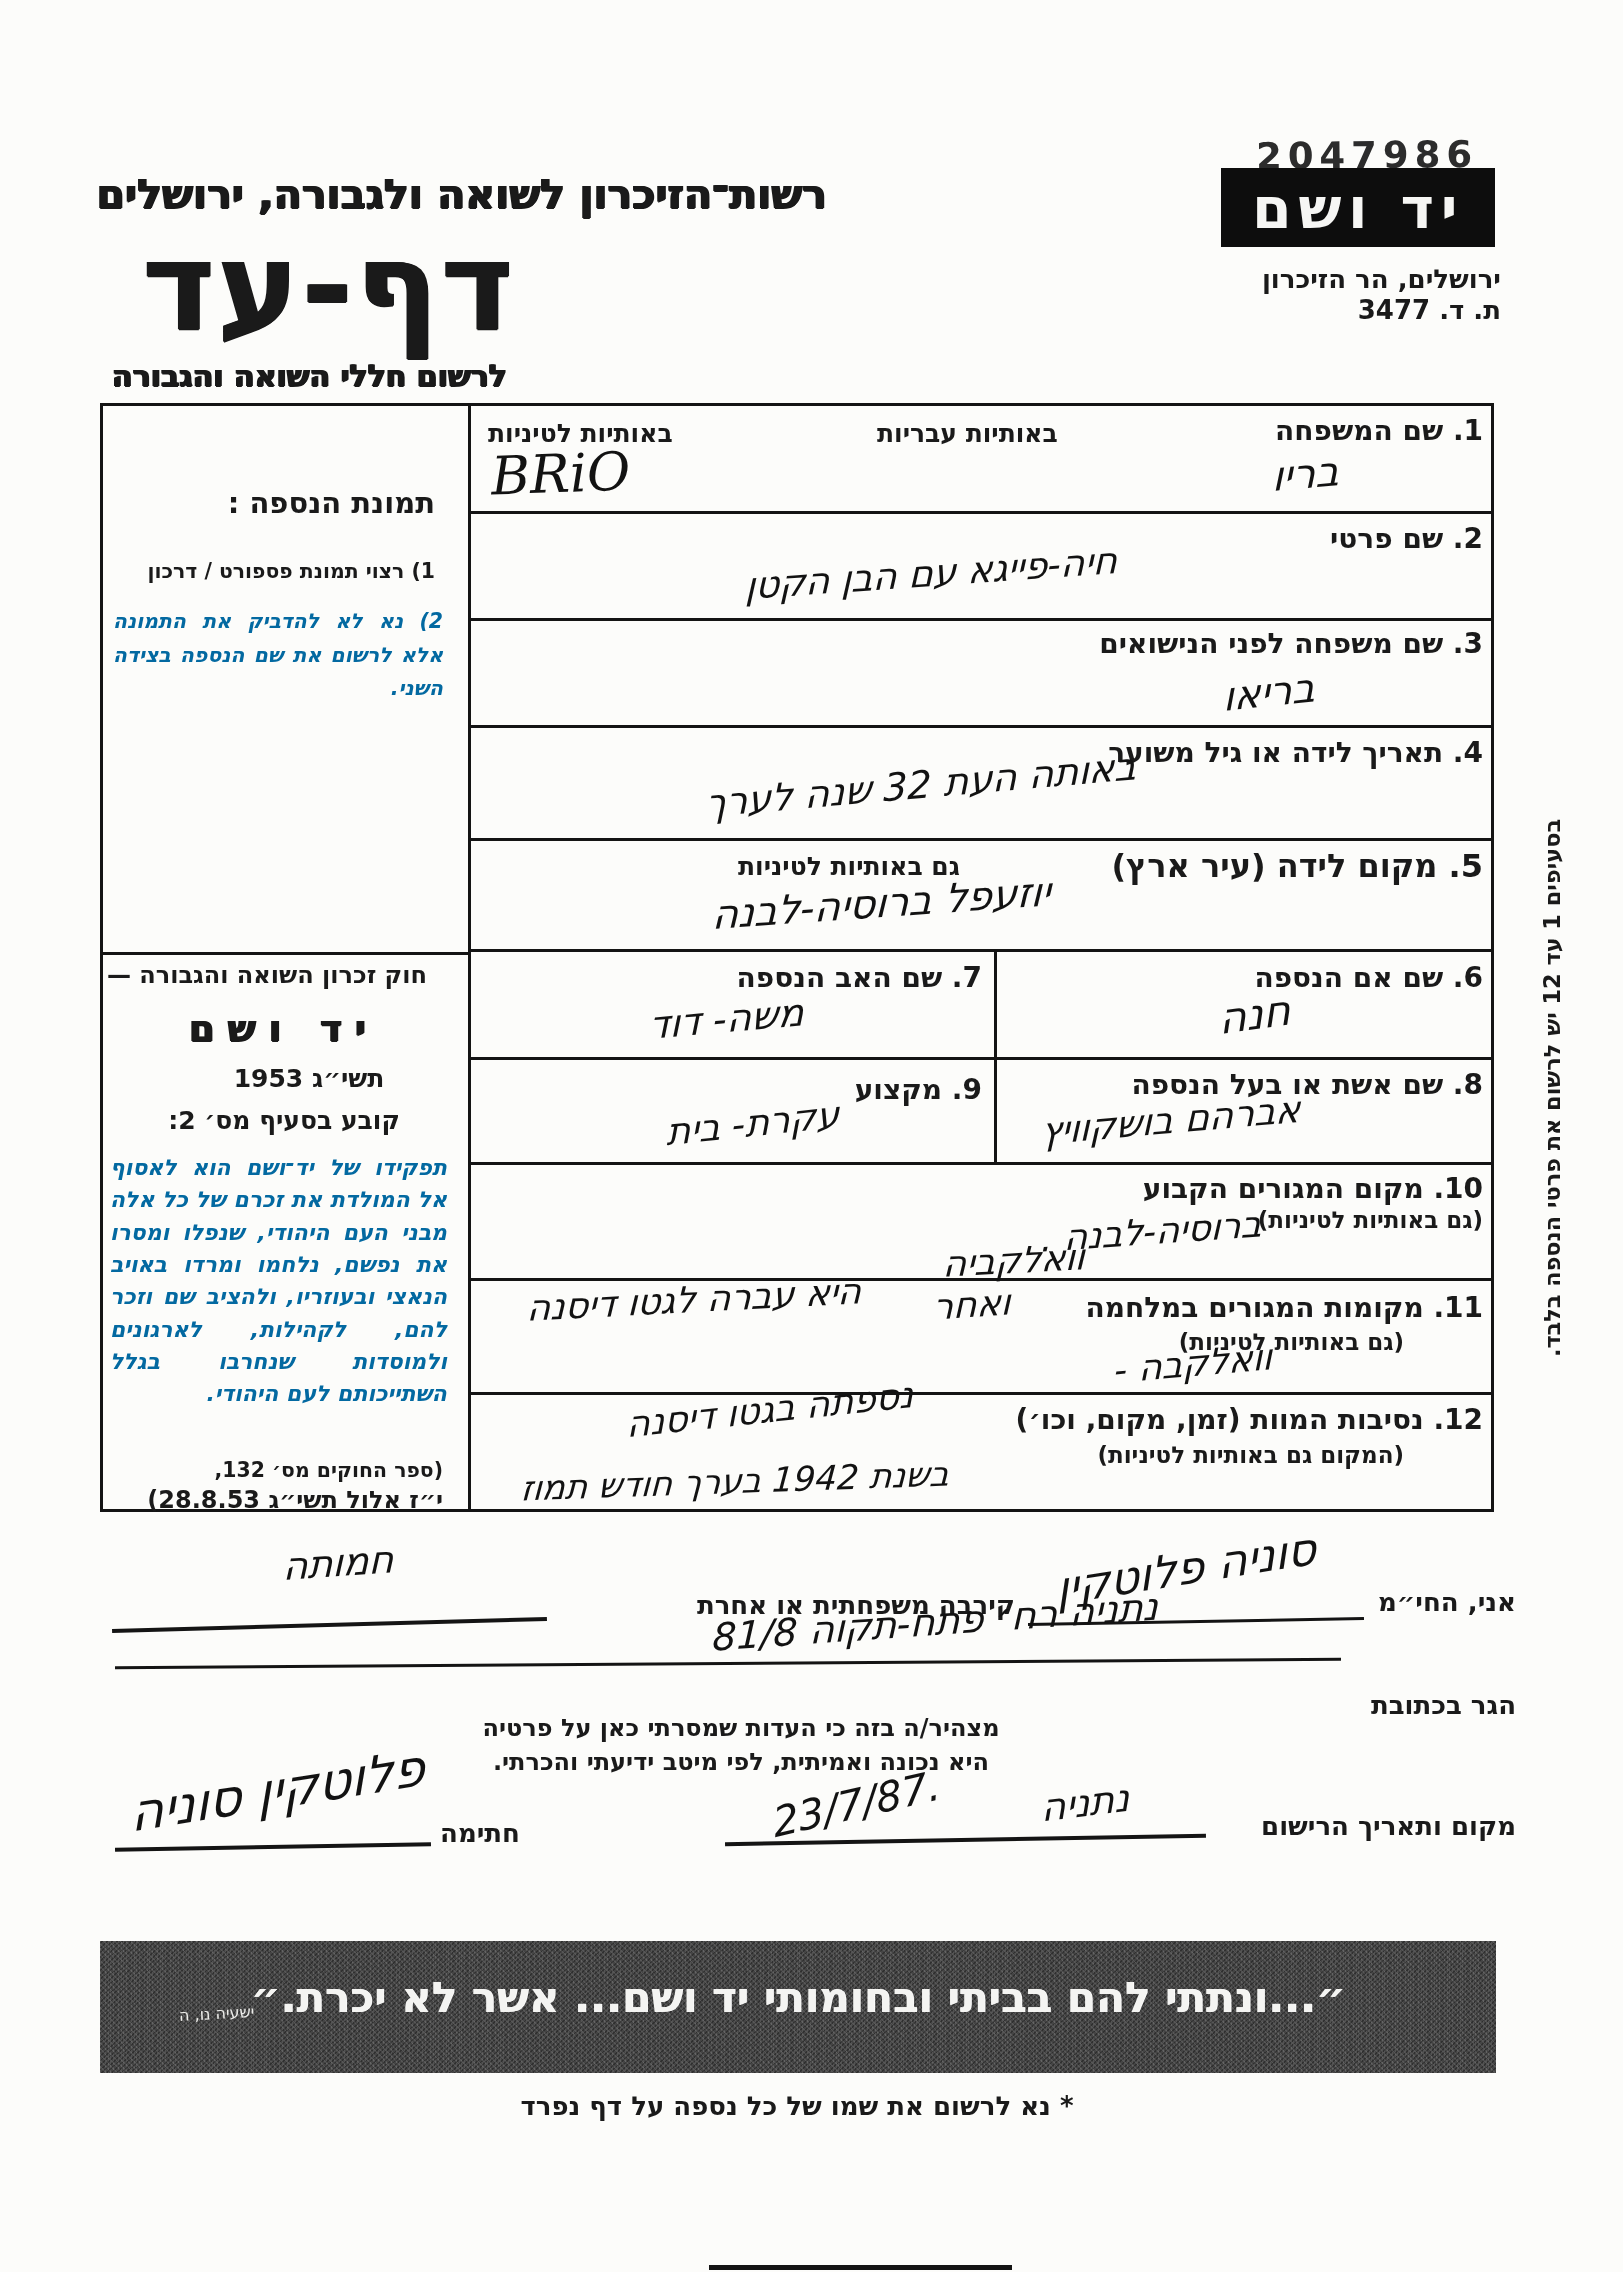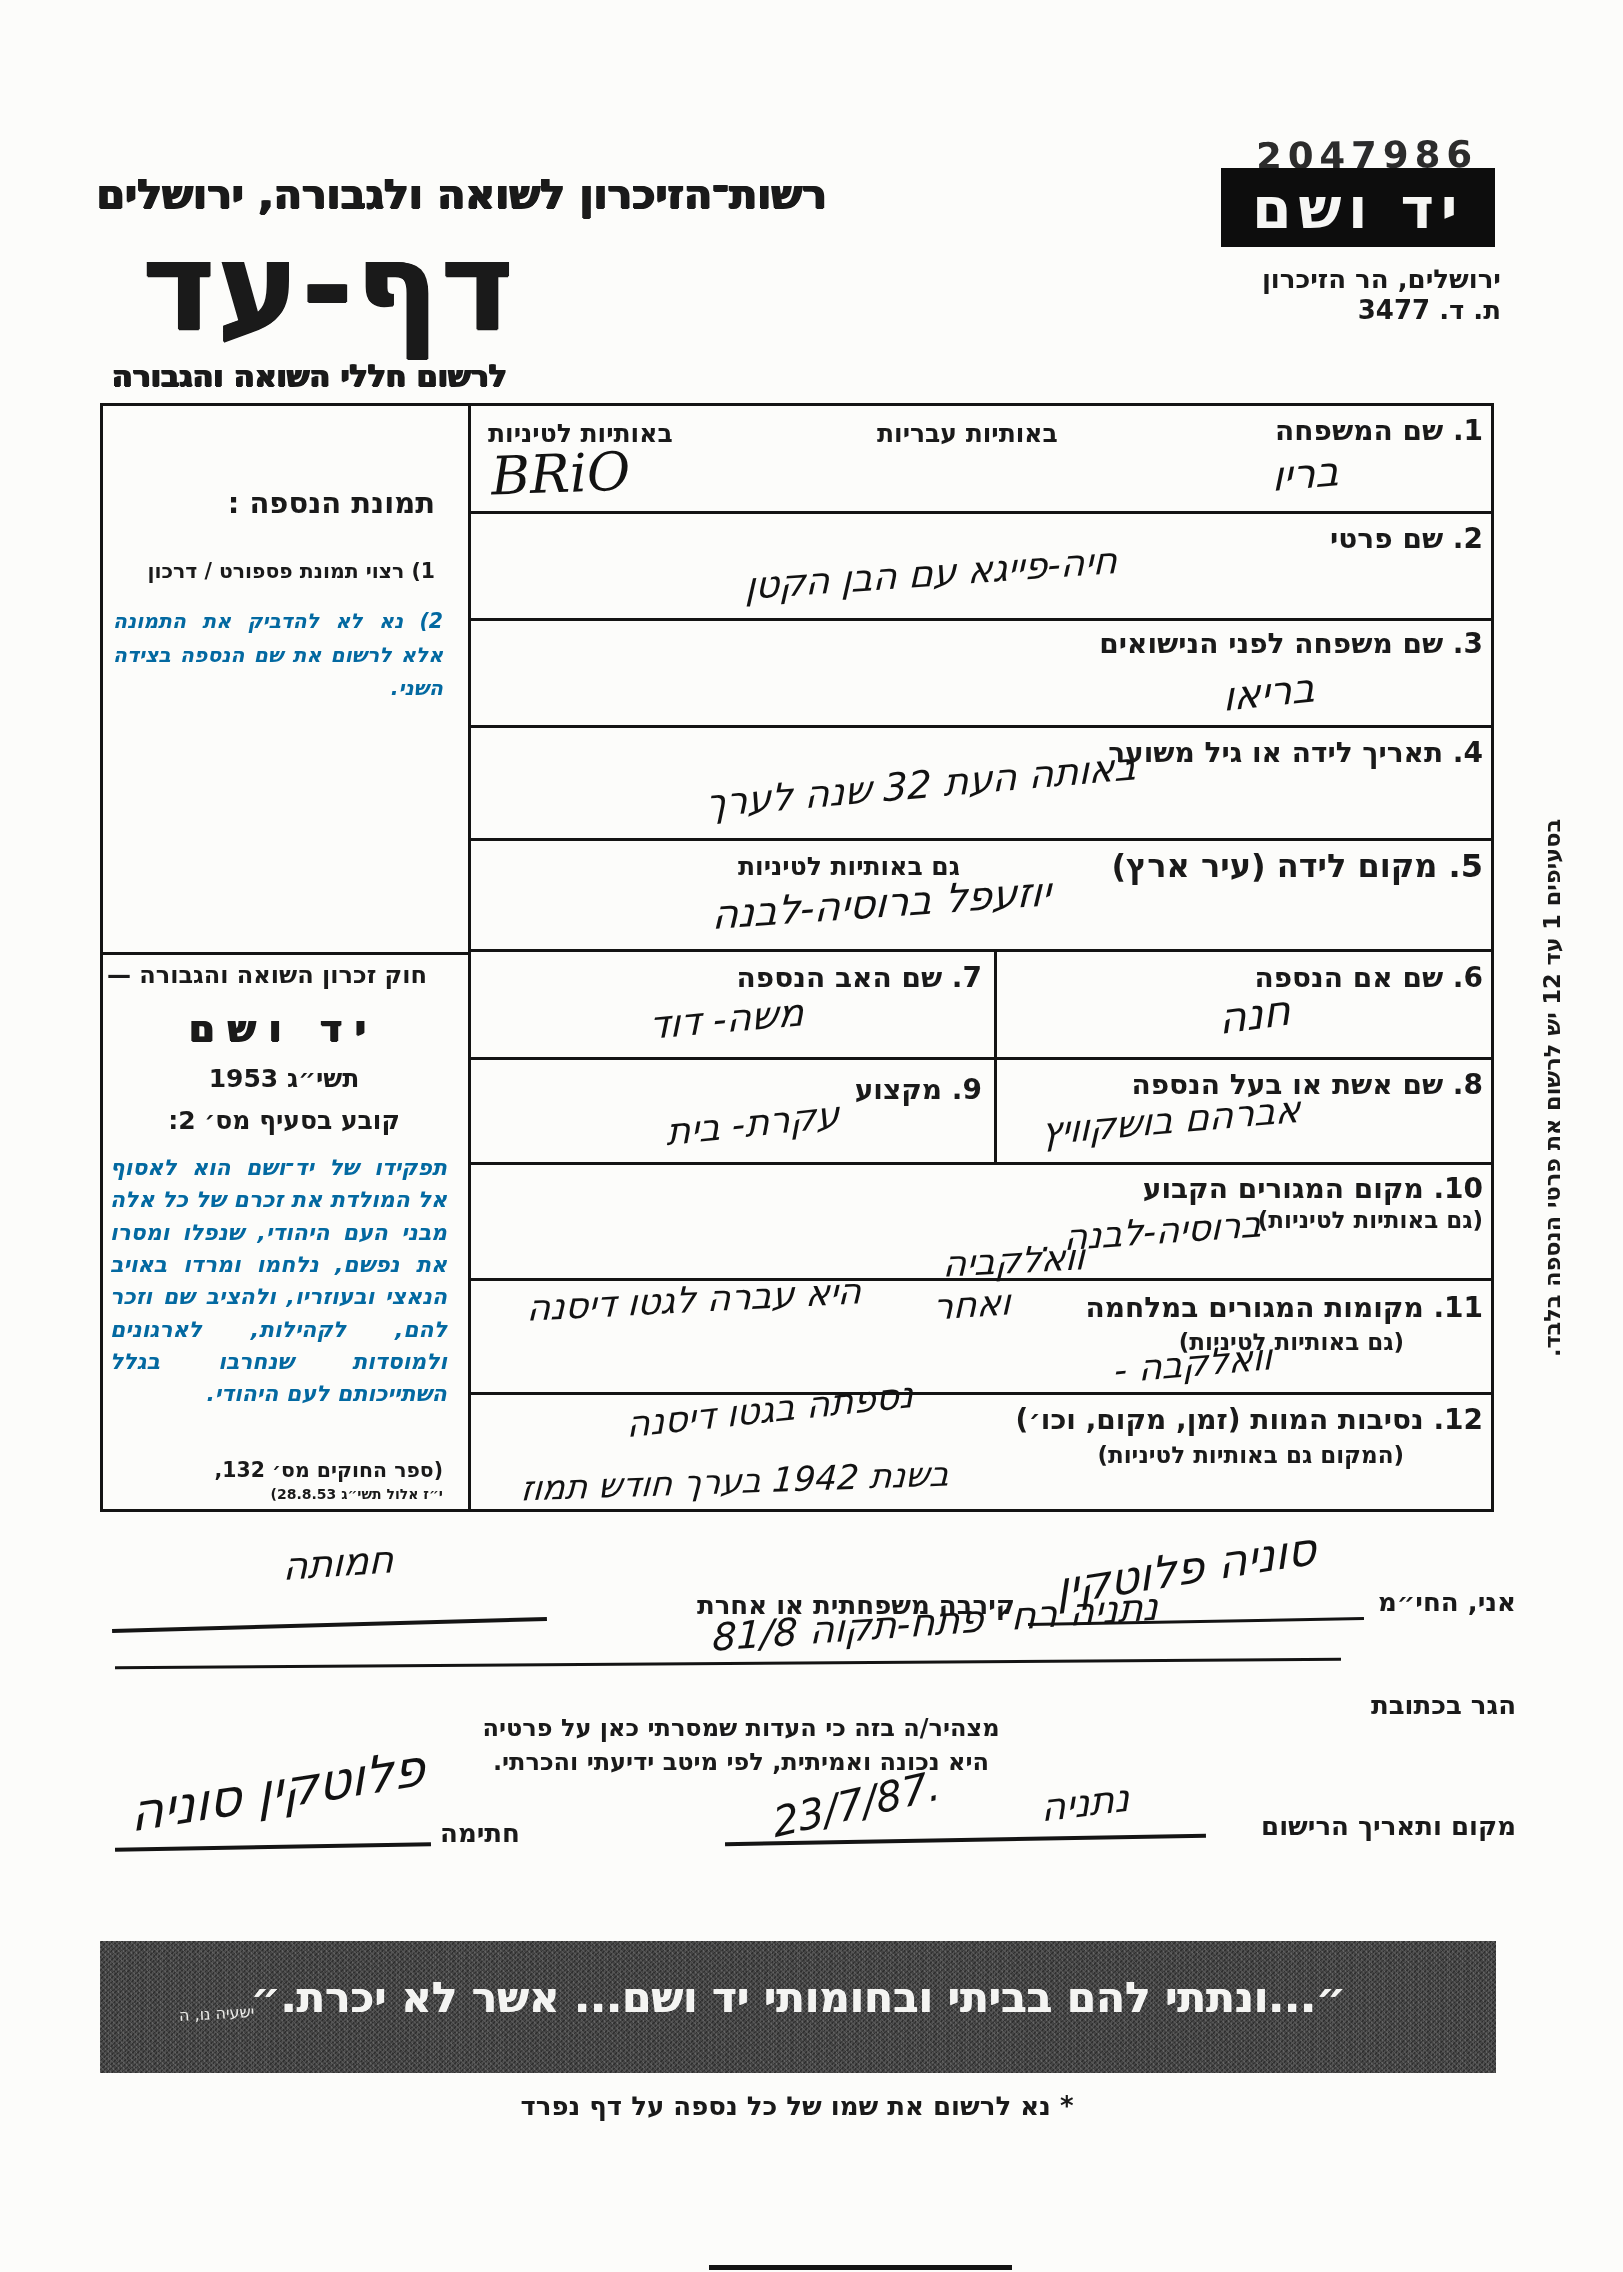--- a/index.html
+++ b/index.html
@@ -92,25 +92,25 @@
   <div class="hline" style="left:469px;top:1278px;width:1024px;height:2.6px;"></div>
   <div class="hline" style="left:469px;top:1392px;width:1024px;height:2.6px;"></div>
   <div class="vline" style="left:994px;top:949px;width:2.6px;height:216px;"></div>
 
   <div class="abs rtl lbl" style="right:1188px;top:486px;font-size:29px;">תמונת הנספה :</div>
   <div class="abs rtl lbl" style="right:1188px;top:559px;font-size:20.4px;">1) רצוי תמונת פספורט / דרכון</div>
   <div class="abs blk" style="left:113px;top:605px;width:330px;font-size:20.4px;line-height:1.65;">2) נא לא להדביק את התמונה אלא לרשום את שם הנספה בצידה השני.</div>
 
   <div class="abs rtl lbl" style="right:1196px;top:961px;font-size:24px;">חוק זכרון השואה והגבורה —</div>
   <div class="abs rtl lbl heavy" style="left:100px;width:368px;top:1007px;font-size:37px;letter-spacing:13px;text-align:center;">יד ושם</div>
-  <div class="abs rtl lbl" style="left:100px;width:368px;top:1064px;font-size:25px;text-align:center;">תשי״ג 1953</div>
+  <div class="abs rtl lbl" style="left:100px;width:368px;top:1064px;font-size:25px;text-align:center;padding-left:25px;">תשי״ג 1953</div>
   <div class="abs rtl lbl" style="left:100px;width:368px;top:1106px;font-size:25px;text-align:center;">קובע בסעיף מס׳ 2:</div>
   <div class="abs blk" style="left:110px;top:1152px;width:337px;font-size:22px;line-height:1.47;">תפקידו של יד־ושם הוא לאסוף אל המולדת את זכרם של כל אלה מבני העם היהודי, שנפלו ומסרו את נפשם, נלחמו ומרדו באויב הנאצי ובעוזריו, ולהציב שם וזכר להם, לקהילות, לארגונים ולמוסדות שנחרבו בגלל השתייכותם לעם היהודי.</div>
   <div class="abs rtl lbl" style="right:1180px;top:1458px;font-size:20.4px;">(ספר החוקים מס׳ 132,</div>
-  <div class="abs rtl lbl" style="right:1180px;top:1486px;font-size:14px;margin-left:36px;">י״ז אלול תשי״ג 28.8.53)</div>
+  <div class="abs rtl lbl" style="right:1180px;top:1486px;font-size:24px;margin-left:36px;">י״ז אלול תשי״ג 28.8.53)</div>
 
   <div class="vertical-note">בסעיפים 1 עד 12 יש לרשום את פרטי הנספה בלבד.</div>
 
   <div class="abs rtl lbl" style="right:140px;top:414px;font-size:28px;">1. שם המשפחה</div>
   <div class="abs rtl sub" style="left:877px;top:419px;font-size:25px;">באותיות עבריות</div>
   <div class="abs rtl sub" style="left:488px;top:419px;font-size:25px;">באותיות לטיניות</div>
   <div class="abs rtl hw" style="left:1272px;top:450px;font-size:41px;transform:rotate(-5deg) skewX(-6deg);">בריו</div>
   <div class="abs hw-lat" style="left:491px;top:443px;font-size:53px;transform:rotate(-2deg);">BRiO</div>
 
   <div class="abs rtl lbl" style="right:140px;top:522px;font-size:28px;">2. שם פרטי</div>

